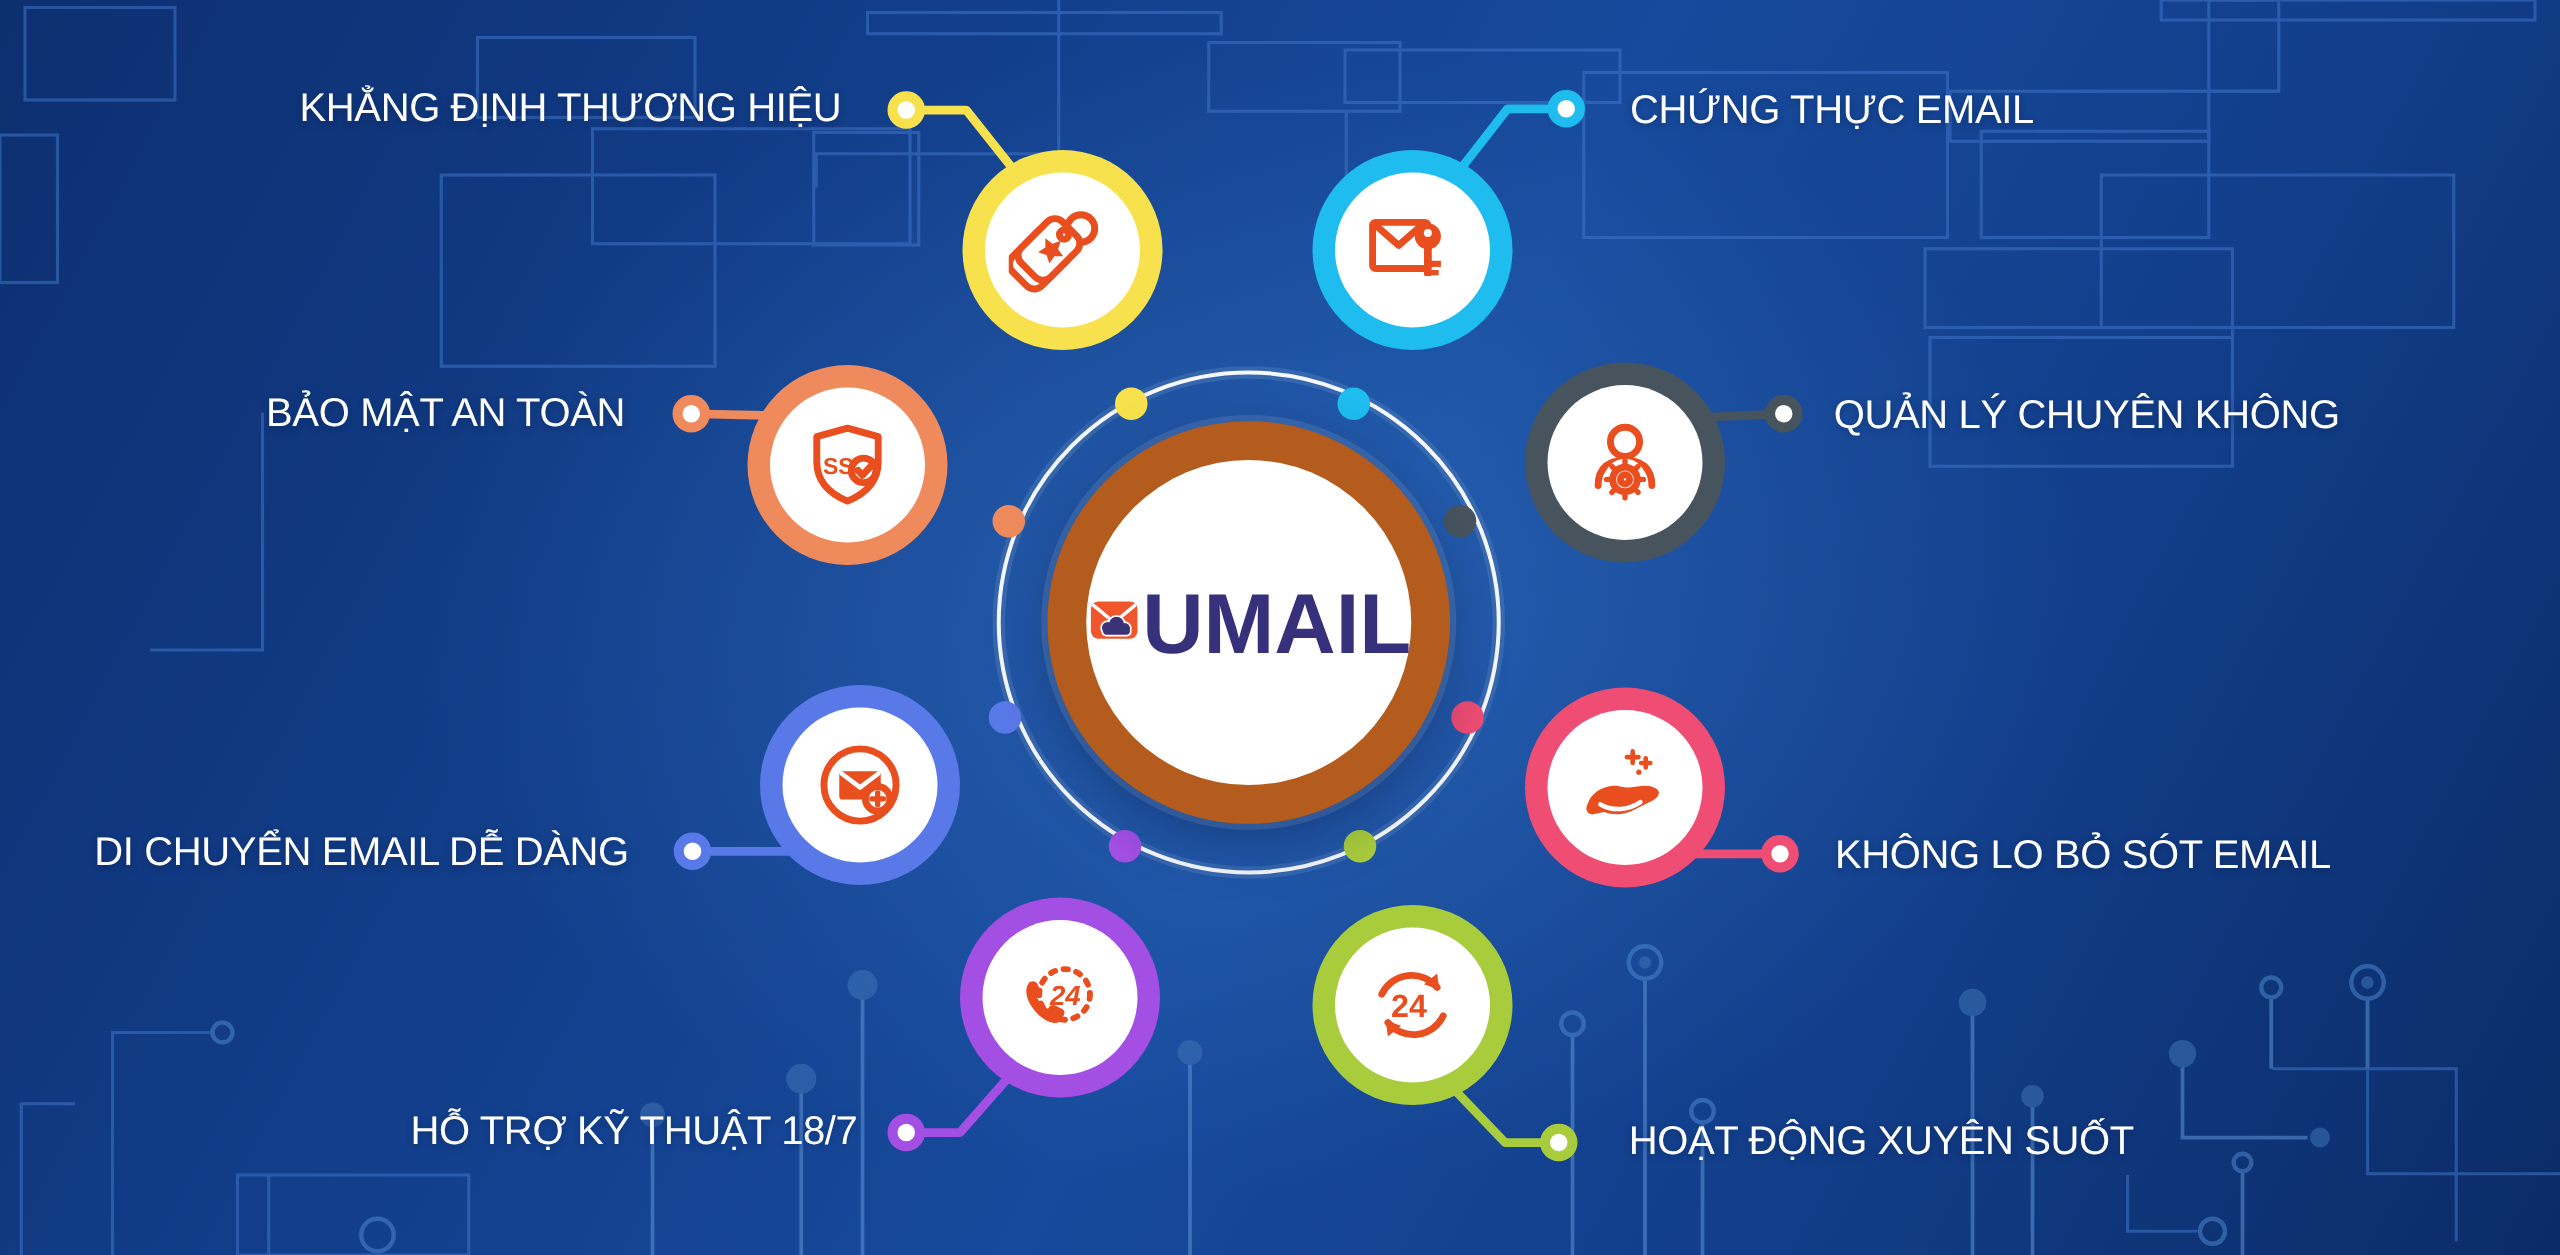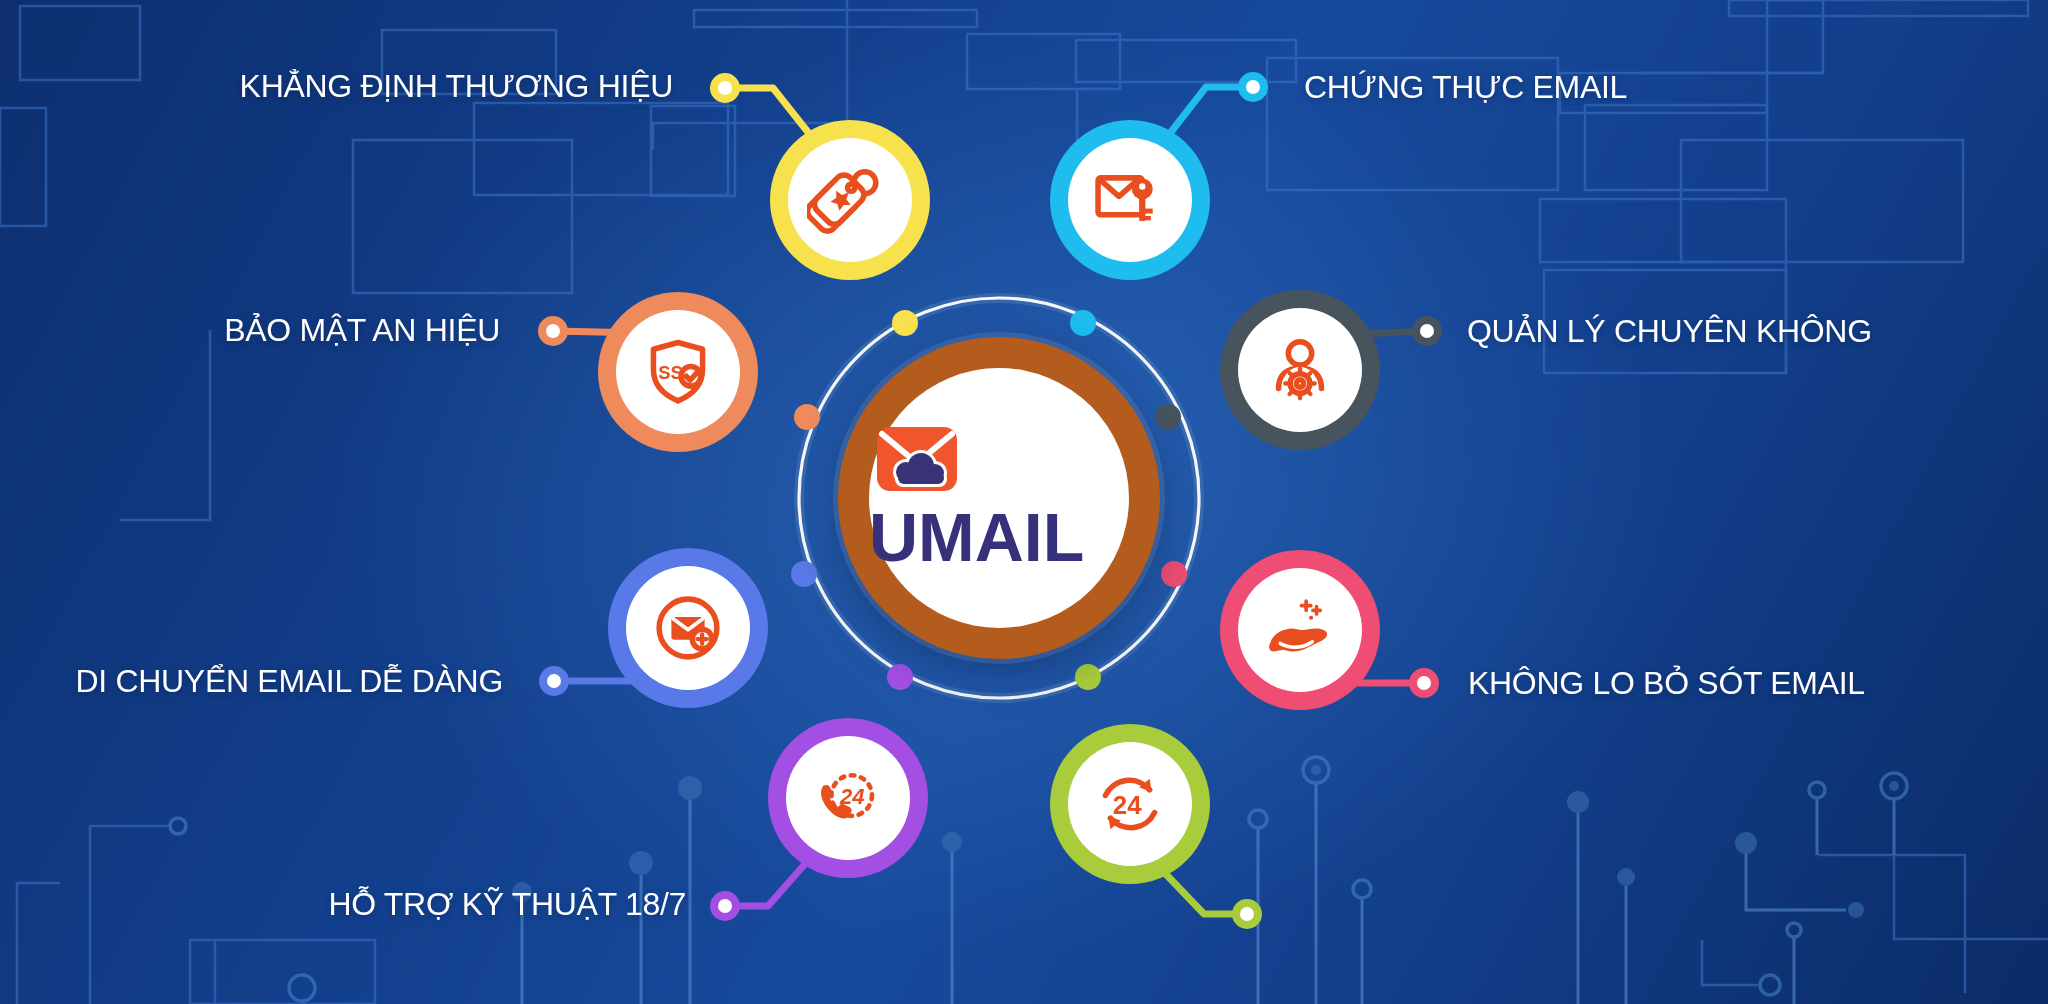--- a/index.html
+++ b/index.html
@@ -37,21 +37,21 @@
   .ico text{stroke:none;fill:#E94E1F;font-family:"Liberation Sans",sans-serif}
   .fil{fill:#E94E1F;stroke:none}
   
   .flabel{position:absolute;color:#fff;font-weight:400;font-size:32px;line-height:40px;
     letter-spacing:-0.3px;white-space:nowrap;text-shadow:0 2px 6px rgba(8,26,64,0.35)}
   
   .center-ring{position:absolute;left:838px;top:337px;width:322px;height:322px;border-radius:50%;
     background:#B35C1D;display:flex;align-items:center;justify-content:center;
     box-shadow:0 0 0 5px rgba(255,255,255,0.10),0 14px 44px rgba(4,18,54,0.35)}
   .center-white{width:260px;height:260px;border-radius:50%;background:#fff;
-    display:flex;flex-direction:column;justify-content:center}
+    display:flex;flex-direction:row;align-items:center;justify-content:center}
   .wordmark{font-weight:700;font-size:68px;letter-spacing:0px;color:#37307A;margin-top:2px;line-height:1}
 </style>
 </head>
 <body>
 
 <div class="stage">
 
   <svg class="layer circuit" viewBox="0 0 2048 1004">
     <g class="trace">
       <rect x="20" y="6" width="120" height="74"></rect>
@@ -261,19 +261,20 @@
               <rect x="29" y="47" width="46" height="12" rx="6"></rect>
           </g>
         </g>
       </svg>
       <div class="wordmark">UMAIL</div>
     </div>
   </div>
 
   <div class="flabel" style="right:1375px;top:66px">KHẲNG ĐỊNH THƯƠNG HIỆU</div>
   <div class="flabel" style="left:1304px;top:67px">CHỨNG THỰC EMAIL</div>
-  <div class="flabel" style="right:1548px;top:310px">BẢO MẬT AN HIỆU</div>
+  <div class="flabel" style="right:1548px;top:310px">BẢO MẬT AN TOÀN</div>
   <div class="flabel" style="left:1467px;top:311px">QUẢN LÝ CHUYÊN KHÔNG</div>
   <div class="flabel" style="right:1545px;top:661px">DI CHUYỂN EMAIL DỄ DÀNG</div>
   <div class="flabel" style="left:1468px;top:663px">KHÔNG LO BỎ SÓT EMAIL</div>
   <div class="flabel" style="right:1362px;top:884px">HỖ TRỢ KỸ THUẬT 18/7</div>
+  <div class="flabel" style="left:1303px;top:892px">HOẠT ĐỘNG XUYÊN SUỐT</div>
 
 </div>
 
 </body></html>

